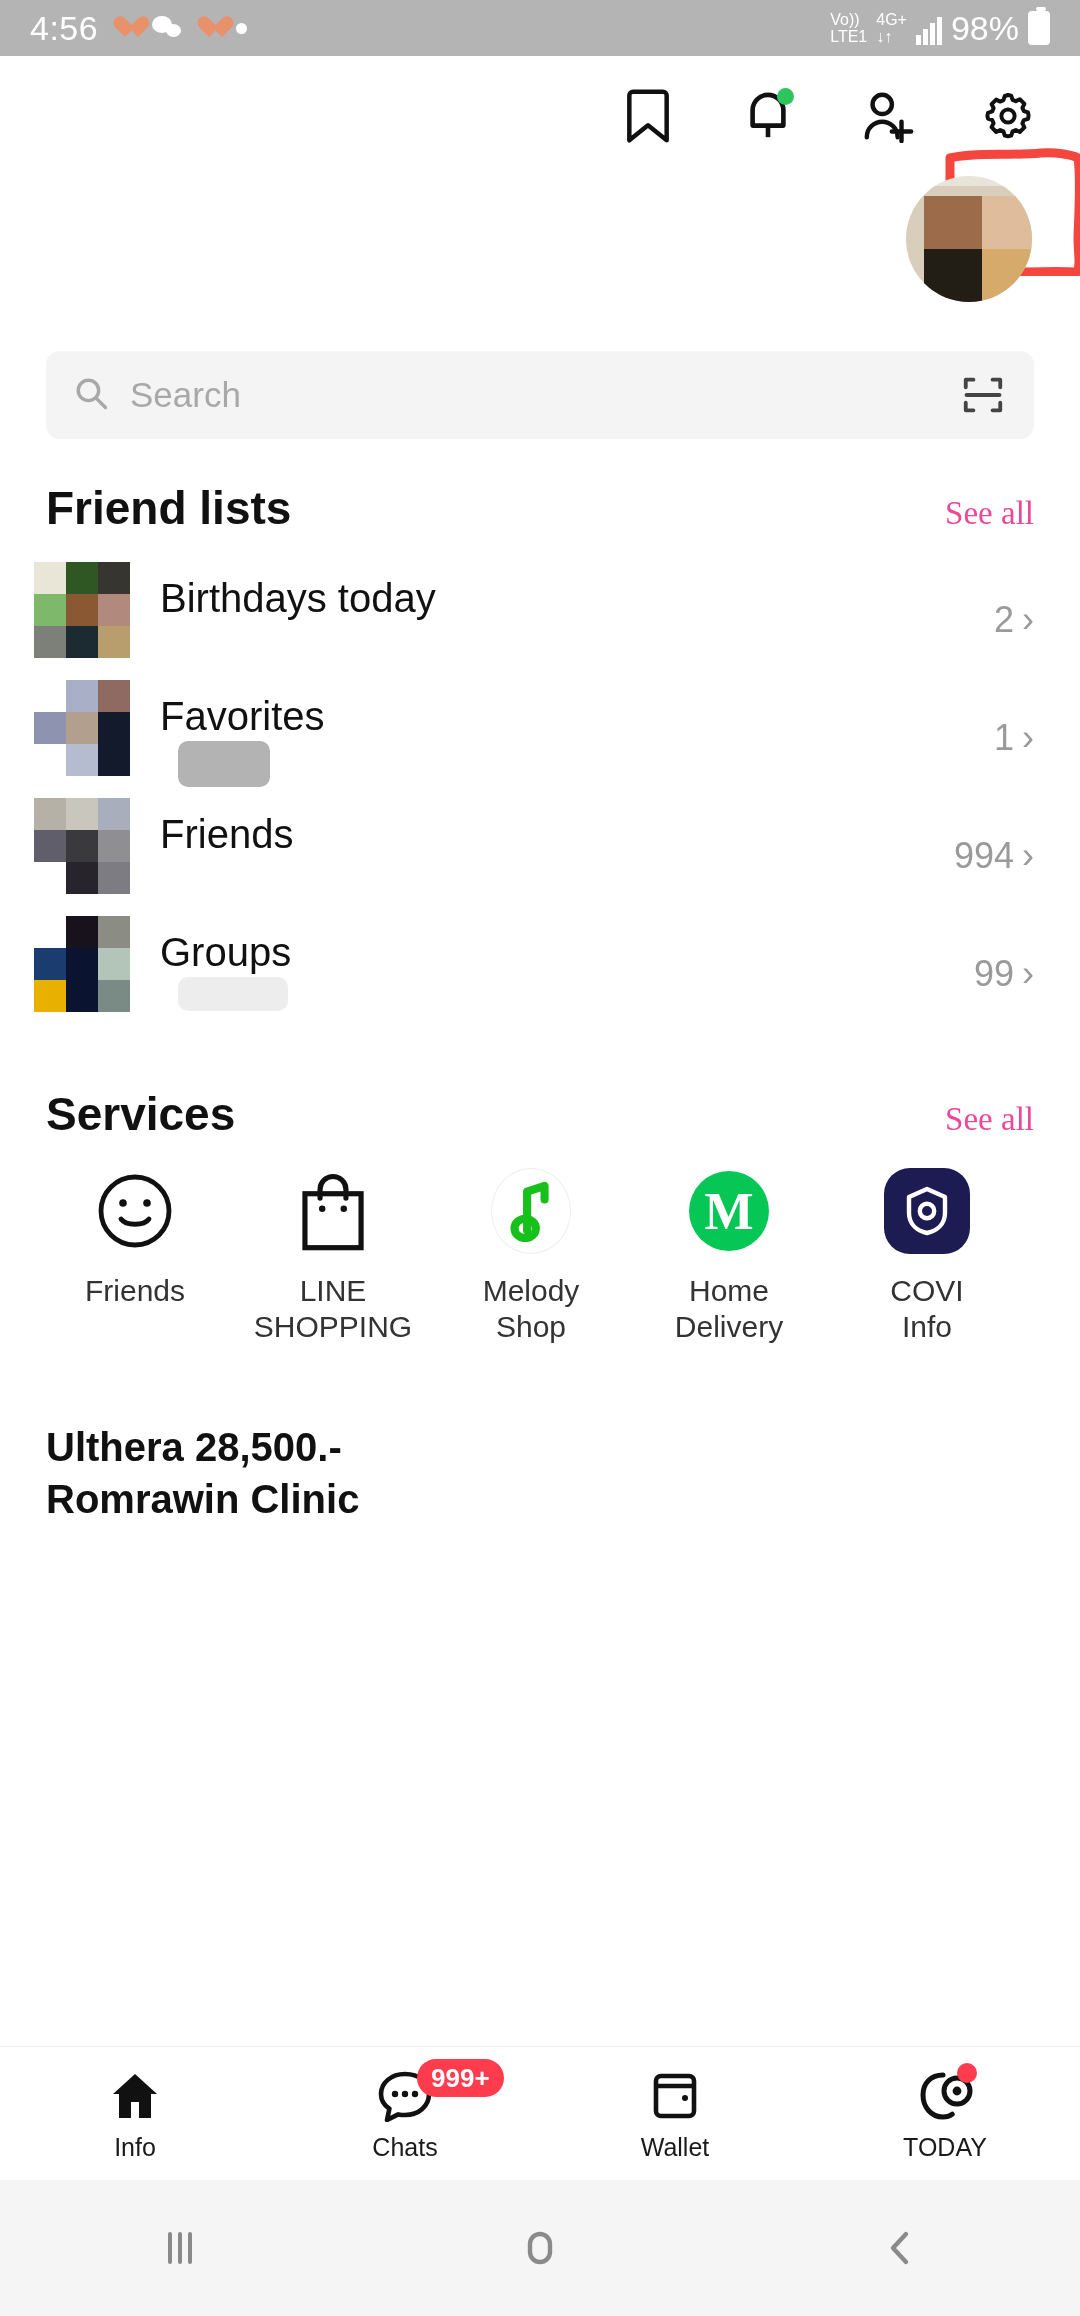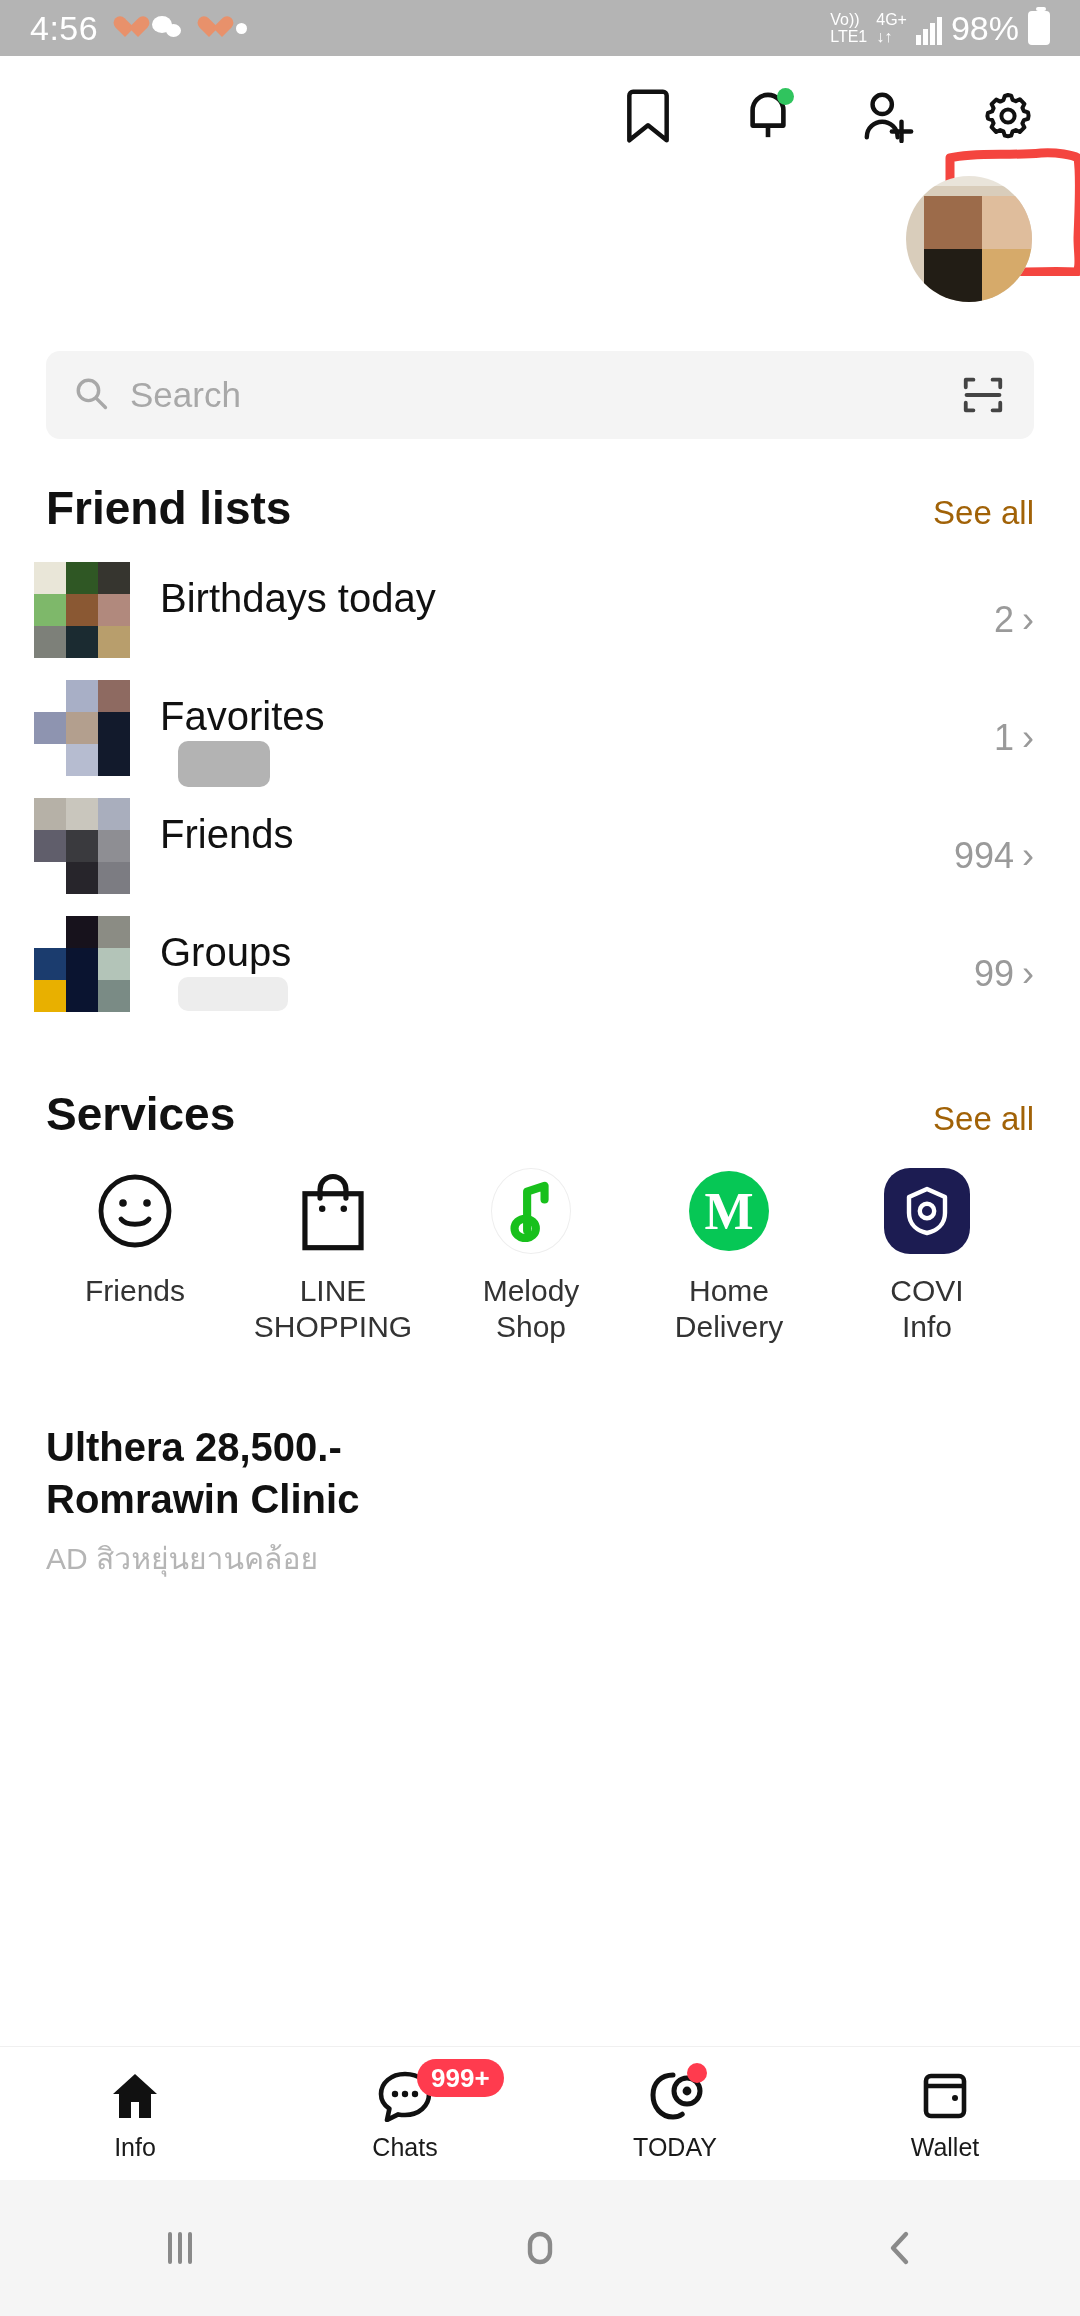--- a/index.html
+++ b/index.html
@@ -92,21 +92,21 @@
   .search-ph{ margin-left:22px; color:#a8a8a8; font-size:35px; }
   .scan{ margin-left:auto; width:46px;height:46px; position:relative;}
 
   
   .section-head{
     display:flex; align-items:baseline;
     padding:0 46px;
     margin-top:42px;
   }
   .section-title{ font-size:46px; font-weight:bold; color:#111; }
-  .see-all{ margin-left:auto; font-size:33px; color:#a16207; }
+  .see-all{ margin-left:auto; font-size:33px; color:#ec4899;font-family:Liberation Serif, serif; }
 
   .list{ margin-top:16px; }
   .list-row{
     position:relative;
     height:112px;
     padding:0 46px;
     display:flex; align-items:center;
   }
   .mosaic{
     width:96px;height:96px; flex:0 0 96px;
@@ -461,21 +461,20 @@
       <span style="display:block">COVI</span>
       <span style="display:block">Info</span>
     </span>
   </div>
 </div>
 
 <div class="ad">
   <div class="ad-text">
     <div class="ad-line">Ulthera  28,500.-</div>
     <div class="ad-line">Romrawin Clinic</div>
-    <div class="ad-sub">AD  สิวหยุ่นยานคล้อย</div>
   </div>
 </div>
 <div class="fade"></div>
 
 <div class="bottomnav">
 
   <div class="nav-item">
     <span class="nav-ico">
       <svg width="52" height="52" viewBox="0 0 26 26">
           <path d="M13 2L2 12h3v12h6v-8h4v8h6V12h3z" fill="#111"></path>
@@ -493,39 +492,39 @@
           <circle cx="19" cy="12" r="1.6" fill="#111"></circle>
       </svg>
       <span class="badge">999+</span>
     </span>
     <span class="nav-label">Chats</span>
   </div>
 
 
   <div class="nav-item">
     <span class="nav-ico">
+      <svg width="50" height="52" viewBox="0 0 25 26">
+        <rect x="3" y="3" width="19" height="20" rx="2.5" fill="none" stroke="#111" stroke-width="2.3"></rect>
+        <line x1="3" y1="8" x2="22" y2="8" stroke="#111" stroke-width="2.3"></line>
+        <circle cx="17.5" cy="14" r="1.5" fill="#111"></circle>
+      </svg>
+    </span>
+    <span class="nav-label">Wallet</span>
+  </div>
+
+  <div class="nav-item">
+    <span class="nav-ico">
       <svg width="56" height="54" viewBox="0 0 28 27">
         <path d="M13 3C7 3 3 7 3 13s4 11 10 11c2 0 3.5-.6 4.6-1.4" fill="none" stroke="#111" stroke-width="2.5" stroke-linecap="round"></path>
         <circle cx="20" cy="11" r="6.5" fill="none" stroke="#111" stroke-width="2.5"></circle>
         <circle cx="20" cy="11" r="2.2" fill="#111"></circle>
       </svg>
       <span class="reddot"></span>
     </span>
     <span class="nav-label">TODAY</span>
-  </div>
-
-  <div class="nav-item">
-    <span class="nav-ico">
-      <svg width="50" height="52" viewBox="0 0 25 26">
-        <rect x="3" y="3" width="19" height="20" rx="2.5" fill="none" stroke="#111" stroke-width="2.3"></rect>
-        <line x1="3" y1="8" x2="22" y2="8" stroke="#111" stroke-width="2.3"></line>
-        <circle cx="17.5" cy="14" r="1.5" fill="#111"></circle>
-      </svg>
-    </span>
-    <span class="nav-label">Wallet</span>
   </div>
 </div>
 
 <div class="androidnav">
   <div class="an-item">
     <svg width="44" height="44" viewBox="0 0 22 22">
       <line x1="6" y1="4" x2="6" y2="18" stroke="#8a8a8a" stroke-width="2" stroke-linecap="round"></line>
       <line x1="11" y1="4" x2="11" y2="18" stroke="#8a8a8a" stroke-width="2" stroke-linecap="round"></line>
       <line x1="16" y1="4" x2="16" y2="18" stroke="#8a8a8a" stroke-width="2" stroke-linecap="round"></line>
     </svg>

